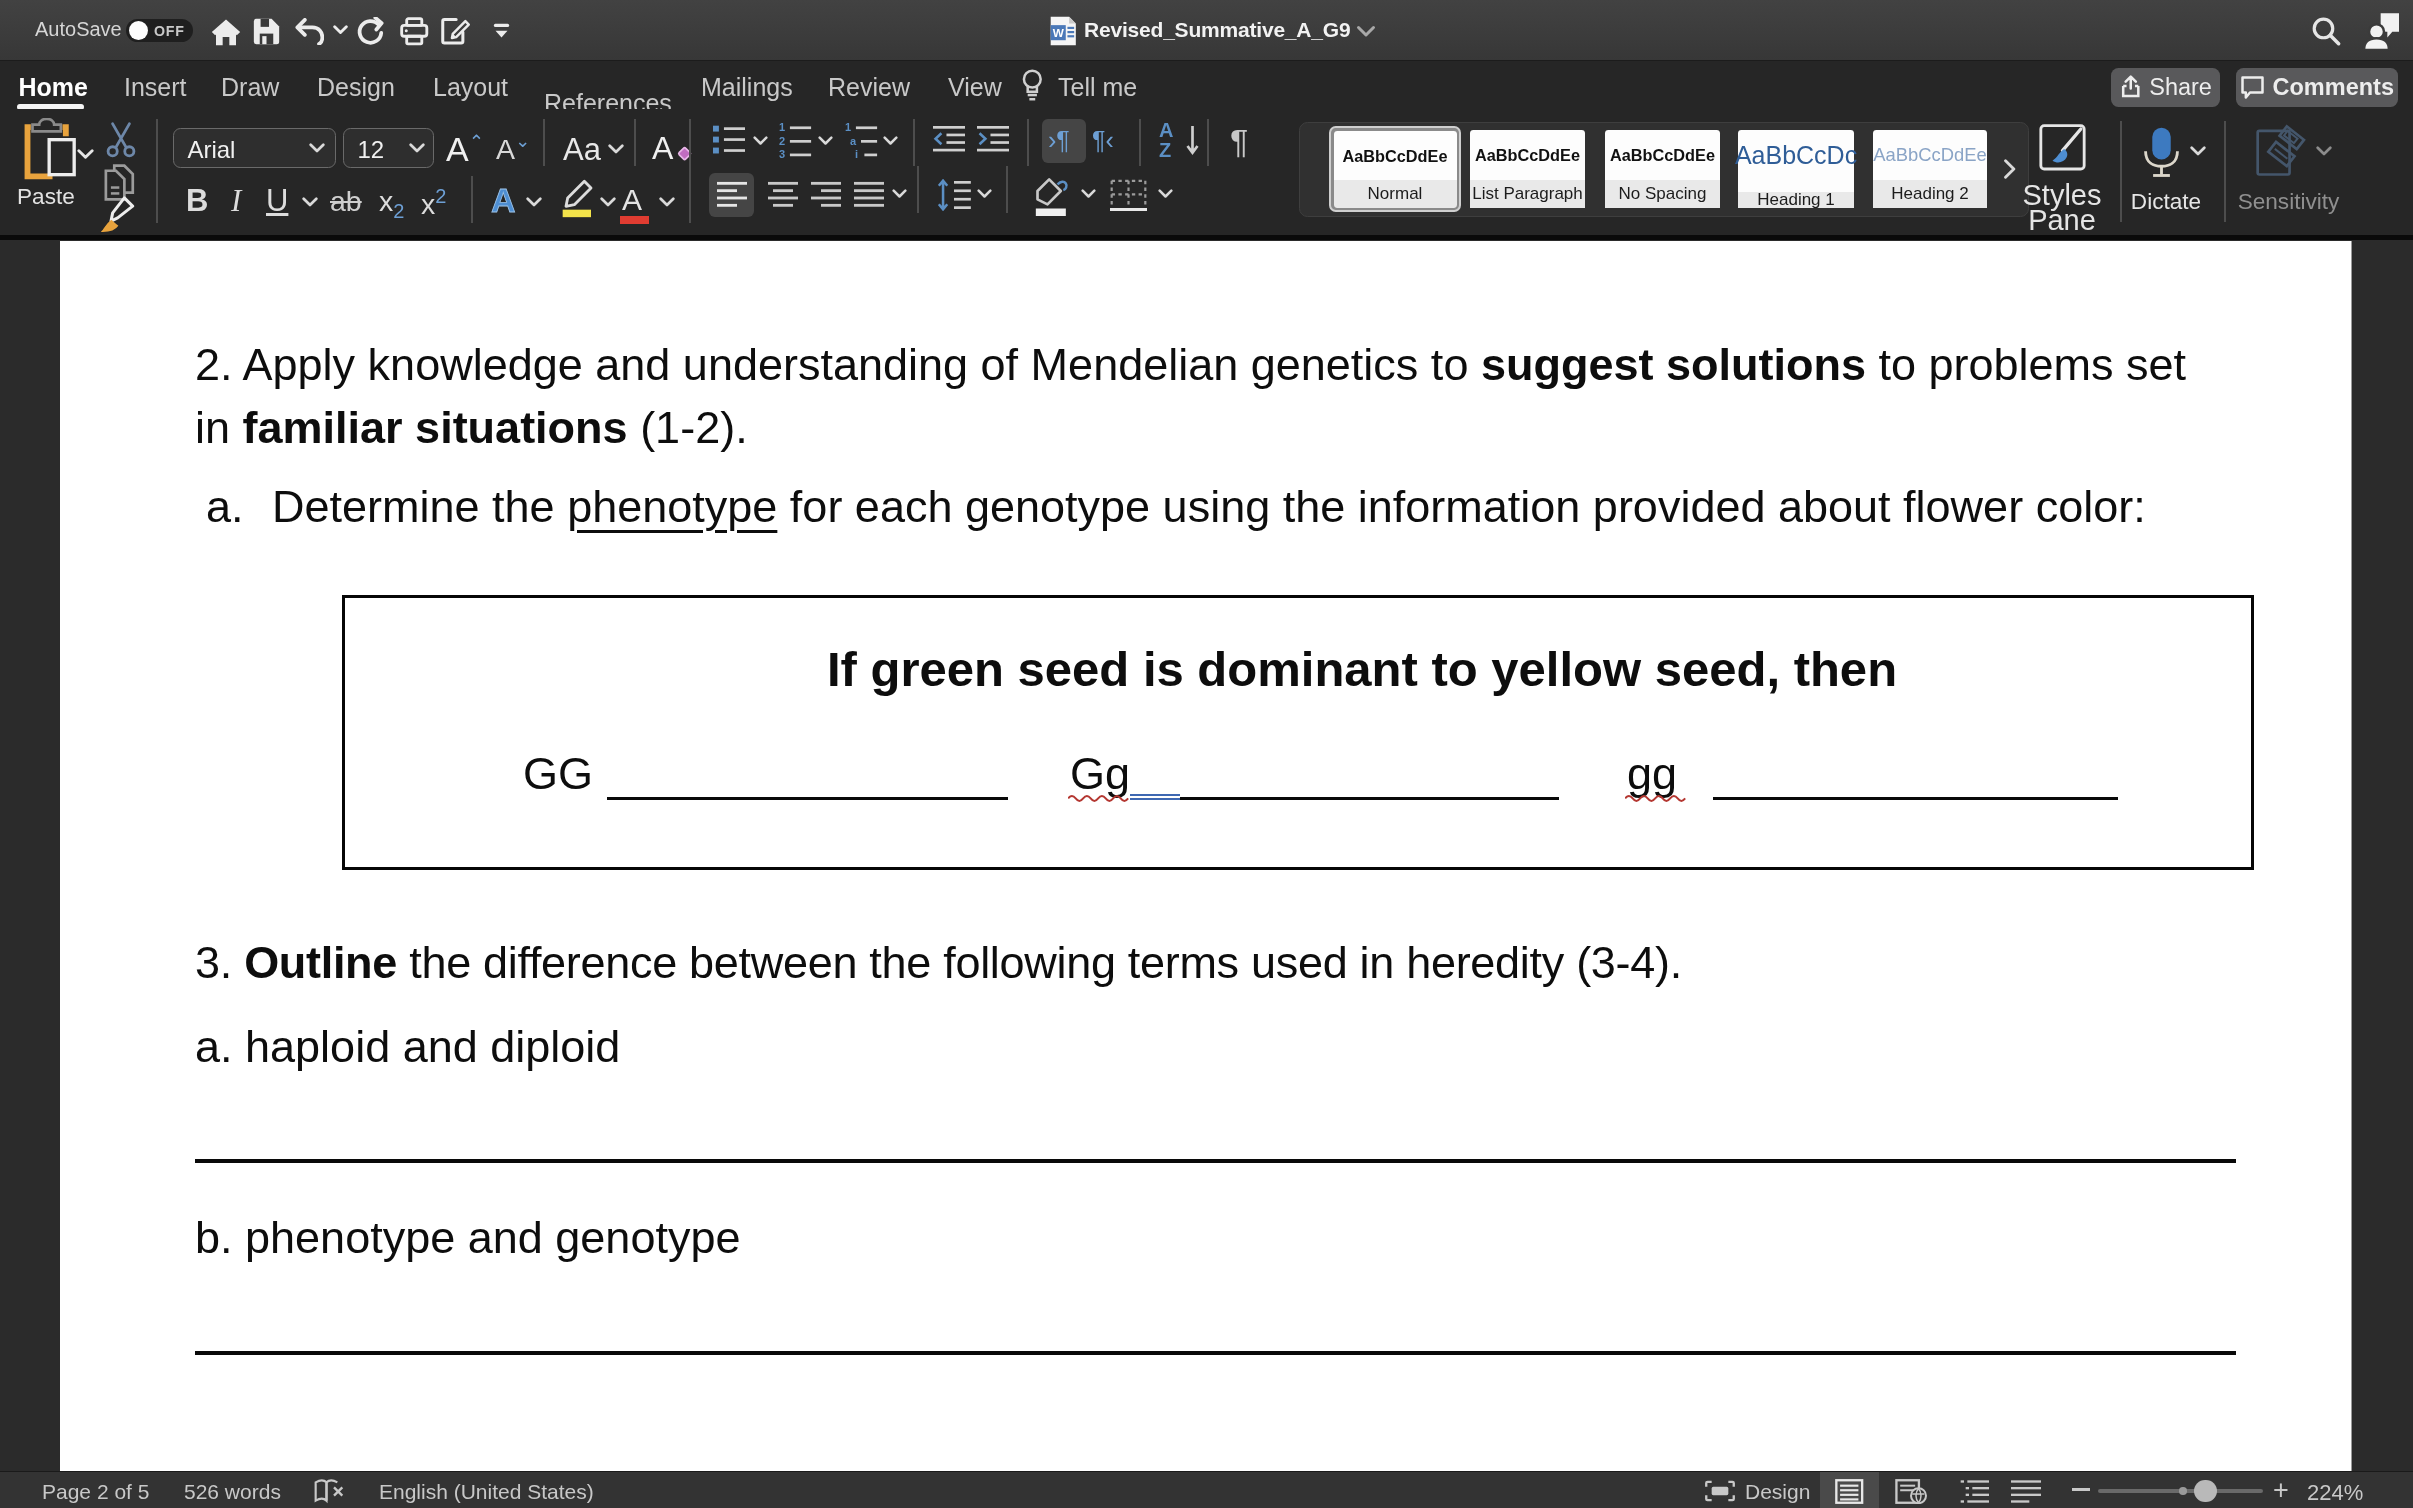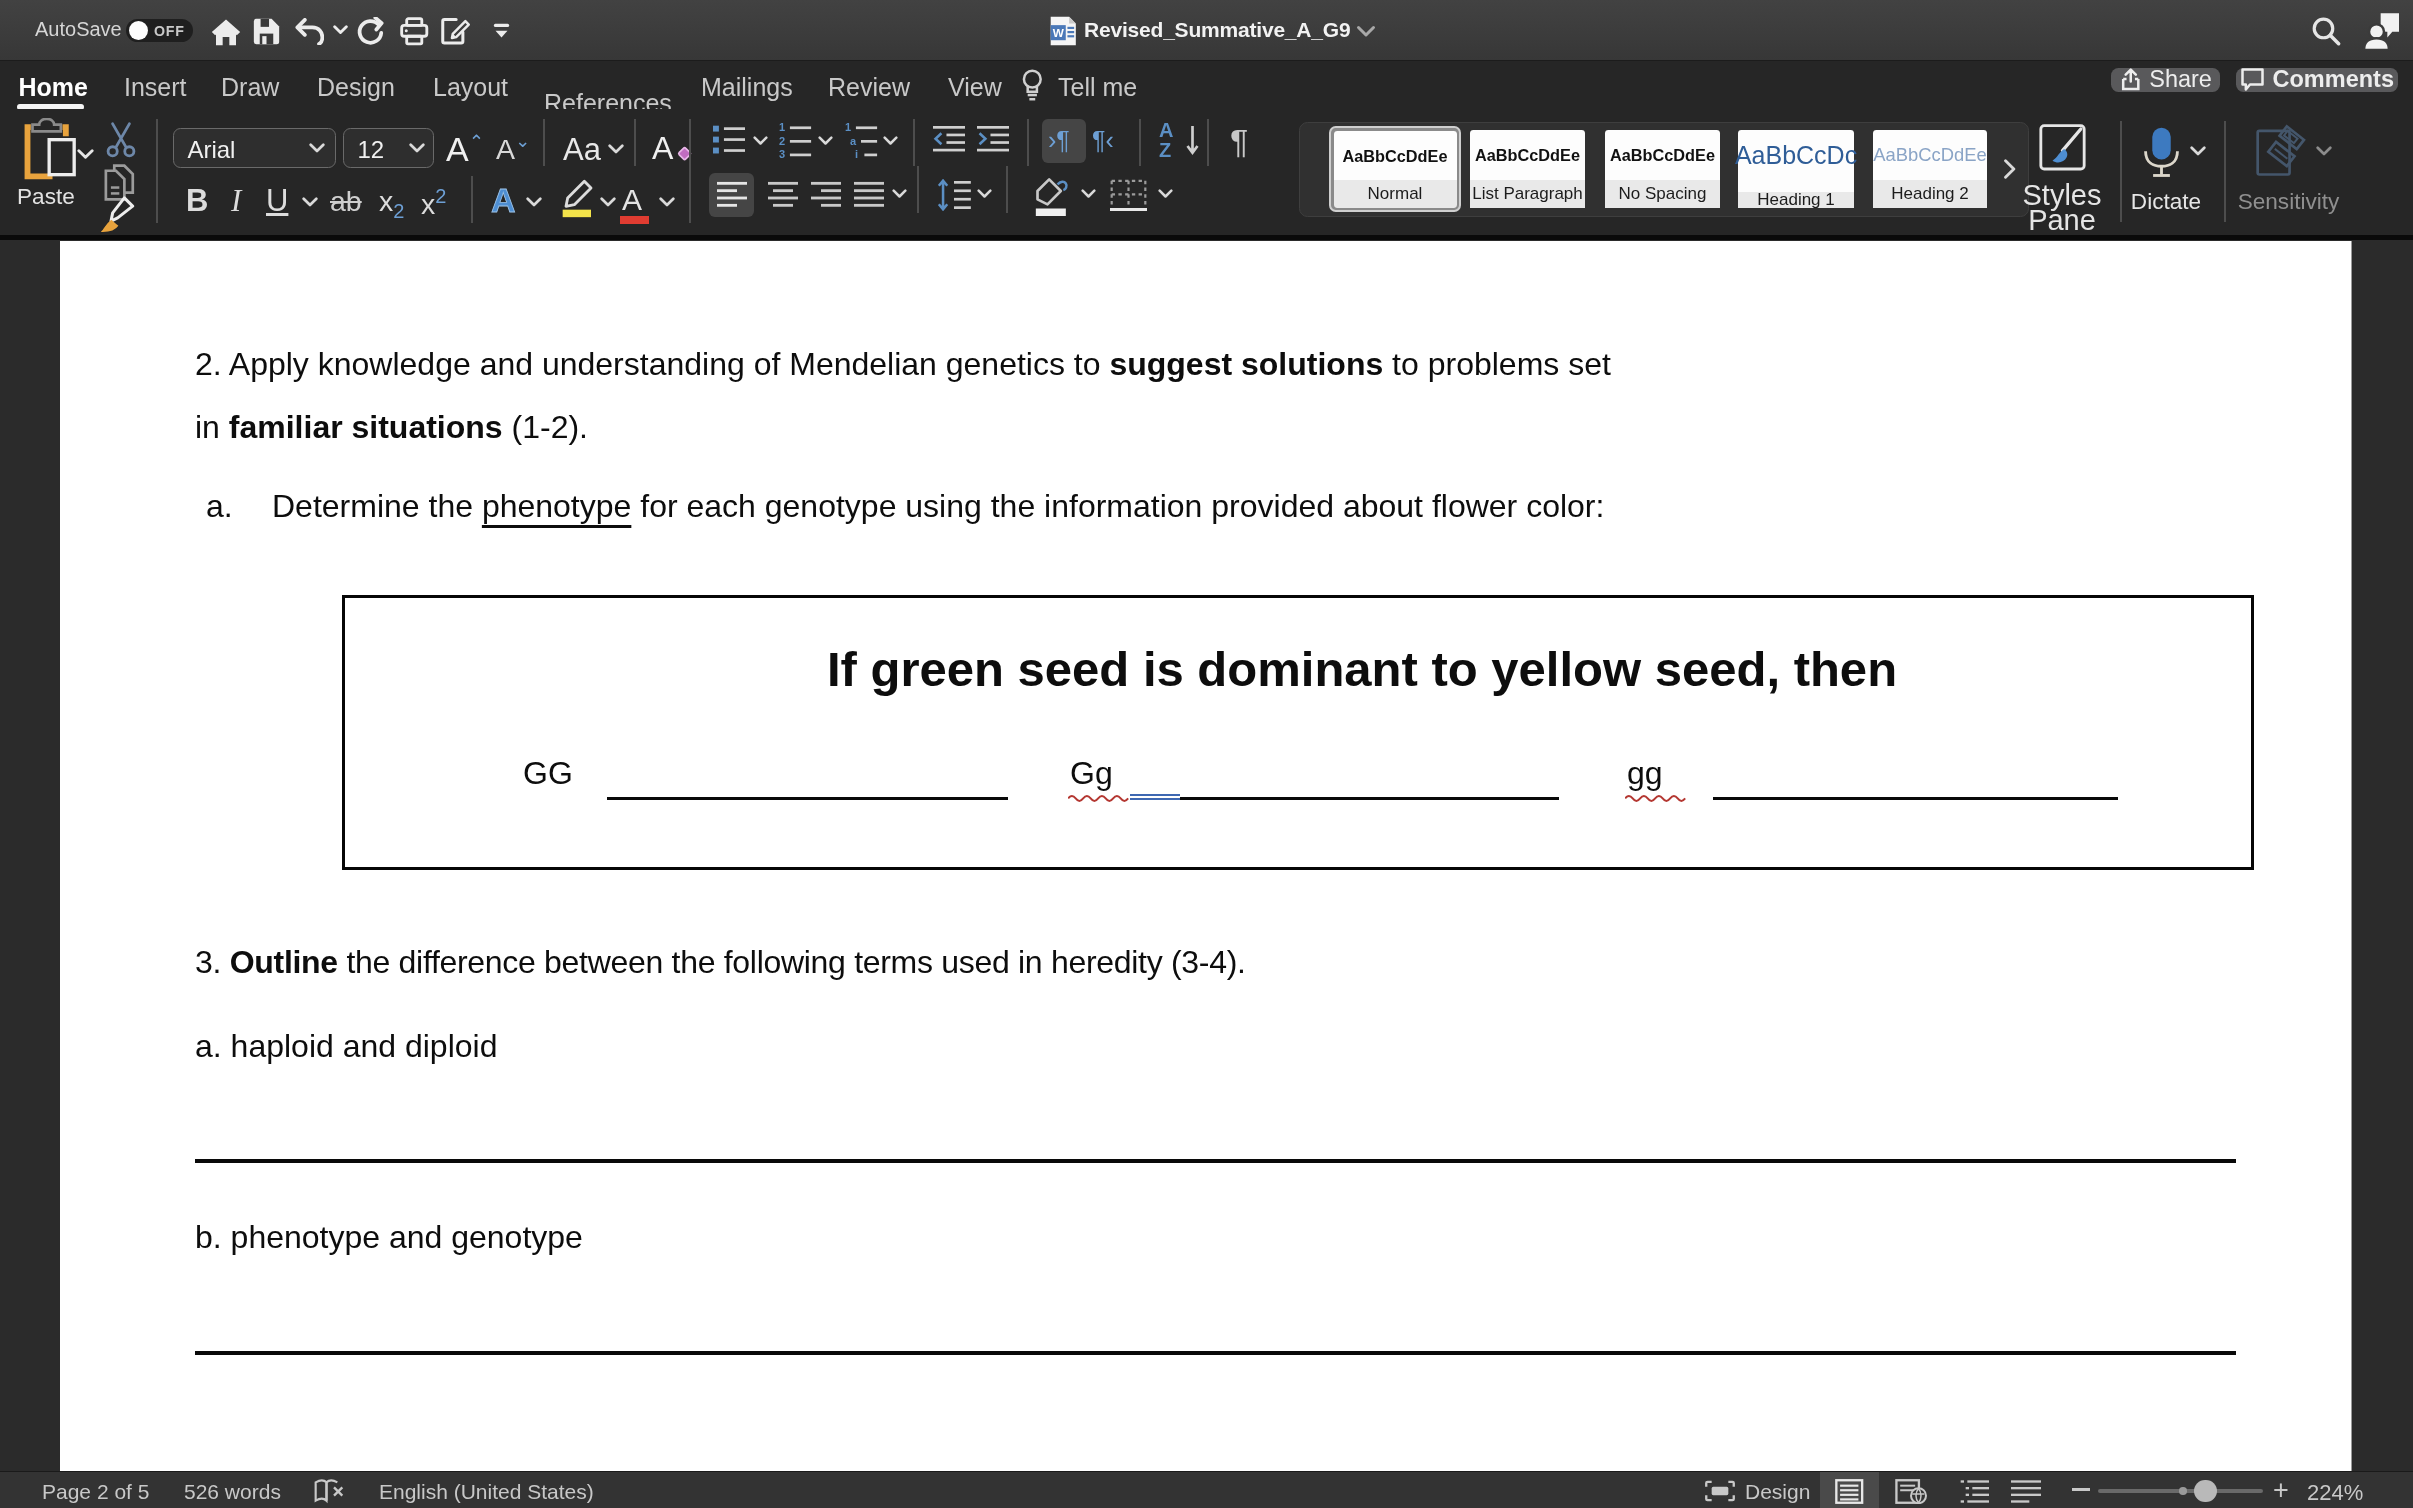--- a/index.html
+++ b/index.html
@@ -16,28 +16,28 @@
   #ribbon { position:absolute; left:0; top:109px; width:2413px; height:127px;
     background:#262626; }
   #ribbonedge { position:absolute; left:0; top:235px; width:2413px; height:5px; background:#0a0a0a; }
   #docarea { position:absolute; left:0; top:241px; width:2413px; height:1230px; background:#2b2b2b; }
   #page { position:absolute; left:60px; top:0px; width:2292px; height:1230px; background:#ffffff; border-right:1.7px solid #9a9a9a; }
   #statusbar { position:absolute; left:0; top:1471px; width:2413px; height:38px;
     background:#333333; border-top:1.7px solid #1a1a1a; color:#c8c8c8; }
 
   .ttxt { color:#d6d6d6; font-size:20px; }
   .tab { position:absolute; top:11.7px; font-size:25px; color:#c9c9c9; }
-  .btn-gray { position:absolute; top:6.7px; height:24px; background:#59595b; border-radius:7.5px;
+  .btn-gray { position:absolute; top:6.7px; height:39px; background:#59595b; border-radius:7.5px;
     color:#ededed; font-size:23.5px; display:flex; align-items:center; justify-content:center; }
 
   svg { display:block; }
   .lbl { color:#e2e2e2; font-size:22px; }
 
   
-  .doc { position:absolute; color:#0d0d0d; font-size:32px; line-height:45px; white-space:nowrap; }
+  .doc { position:absolute; color:#0d0d0d; font-size:45px; line-height:45px; white-space:nowrap; }
   .rule { position:absolute; height:3.4px; background:#090909; }
 </style>
 </head>
 <body>
 <div id="app">
   <div id="titlebar">
     <div class="abs ttxt" style="left:35px; top:18.4px;">AutoSave</div>
     <div class="abs" style="left:126px; top:19px; width:67px; height:22.6px; background:#1f1f1f; border-radius:11.7px;">
       <div class="abs" style="left:2.5px; top:1.7px; width:19px; height:19px; background:#fdfdfd; border-radius:50%;"></div>
       <div class="abs" style="left:28px; top:4.2px; font-size:14.2px; font-weight:bold; color:#c9c9c9; letter-spacing:0.8px;">OFF</div>

